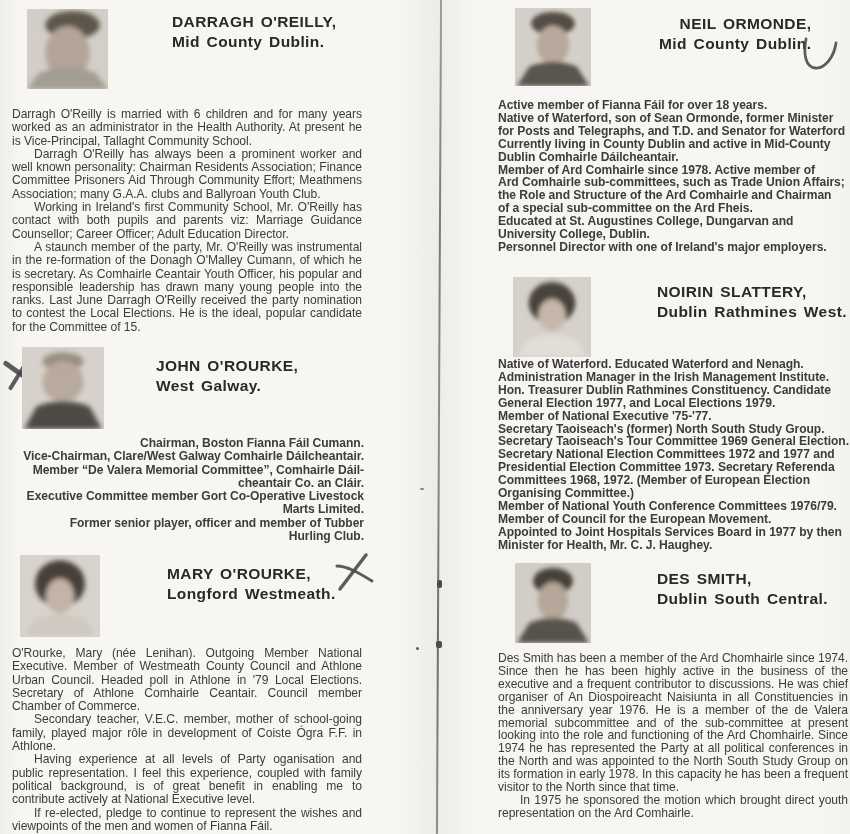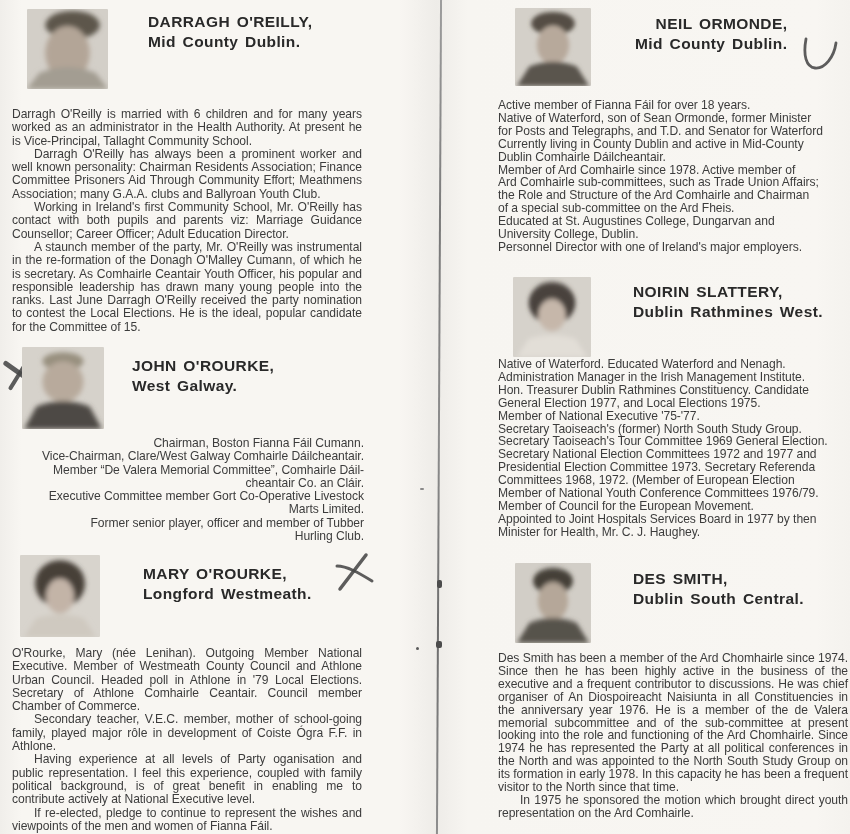--- a/index.html
+++ b/index.html
@@ -17,30 +17,30 @@
     transform:rotate(0.28deg);transform-origin:50% 50%;}
   .blob{position:absolute;background:#4c4c4c;border-radius:2px;}
   .speck{position:absolute;background:#5a5a5a;border-radius:50%;}
 
   
   .photo{position:absolute;overflow:hidden;border-radius:1px;}
   .photo svg{display:block;width:100%;height:100%;}
 
   
   .head{position:absolute;font-weight:bold;color:#292929;
-    font-size:15.5px;line-height:20px;letter-spacing:.4px;word-spacing:2px;white-space:nowrap;}
+    font-size:15.5px;line-height:20px;letter-spacing:.4px;word-spacing:2px;white-space:nowrap;margin-left:24px;}
 
   
   .bio{position:absolute;font-size:12.1px;letter-spacing:-.05px;color:#3c3c3c;}
   .bio.paras{text-align:justify;}
   .bio.paras p{margin:0;}
   .bio.paras p.indent{text-indent:22px;}
   .bio-left{line-height:13.3px;text-align:right;}
   .bio-right{line-height:12.9px;}
-  .bio.lines .bio-line{white-space:nowrap;}
+  .bio.lines .bio-line{white-space:nowrap;font-weight:bold;}
 
   
   .mark{position:absolute;}
   .mark svg{display:block;width:100%;height:100%;}
   .mark path{stroke:#474747;fill:none;stroke-linecap:round;stroke-linejoin:round;opacity:.88;}
 </style>
 </head>
 <body>
 
 <div class="scan">
@@ -200,27 +200,28 @@
     </svg>
   </div>
   <div class="head" style="left:633px;top:282px;">
     <div>NOIRIN SLATTERY,</div>
     <div>Dublin Rathmines West.</div>
   </div>
   <div class="bio lines bio-right" style="left:498px;top:358px;width:350px;">
       <div class="bio-line">Native of Waterford. Educated Waterford and Nenagh.</div>
       <div class="bio-line">Administration Manager in the Irish Management Institute.</div>
       <div class="bio-line">Hon. Treasurer Dublin Rathmines Constituency. Candidate</div>
-      <div class="bio-line">General Election 1977, and Local Elections 1975.</div>
+      <div class="bio-line">General Election 1977, and Local Elections 1979.</div>
       <div class="bio-line">Member of National Executive '75-'77.</div>
       <div class="bio-line">Secretary Taoiseach's (former) North South Study Group.</div>
       <div class="bio-line">Secretary Taoiseach's Tour Committee 1969 General Election.</div>
       <div class="bio-line">Secretary National Election Committees 1972 and 1977 and</div>
       <div class="bio-line">Presidential Election Committee 1973. Secretary Referenda</div>
       <div class="bio-line">Committees 1968, 1972. (Member of European Election</div>
+      <div class="bio-line">Organising Committee.)</div>
       <div class="bio-line">Member of National Youth Conference Committees 1976/79.</div>
       <div class="bio-line">Member of Council for the European Movement.</div>
       <div class="bio-line">Appointed to Joint Hospitals Services Board in 1977 by then</div>
       <div class="bio-line">Minister for Health, Mr. C. J. Haughey.</div>
     </div>
 
   <div class="photo" style="left:515px;top:563px;width:76px;height:80px;">
     <svg viewBox="0 0 80 80" preserveAspectRatio="none">
       <defs>
           <filter id="f6" x="-20%" y="-20%" width="140%" height="140%">

